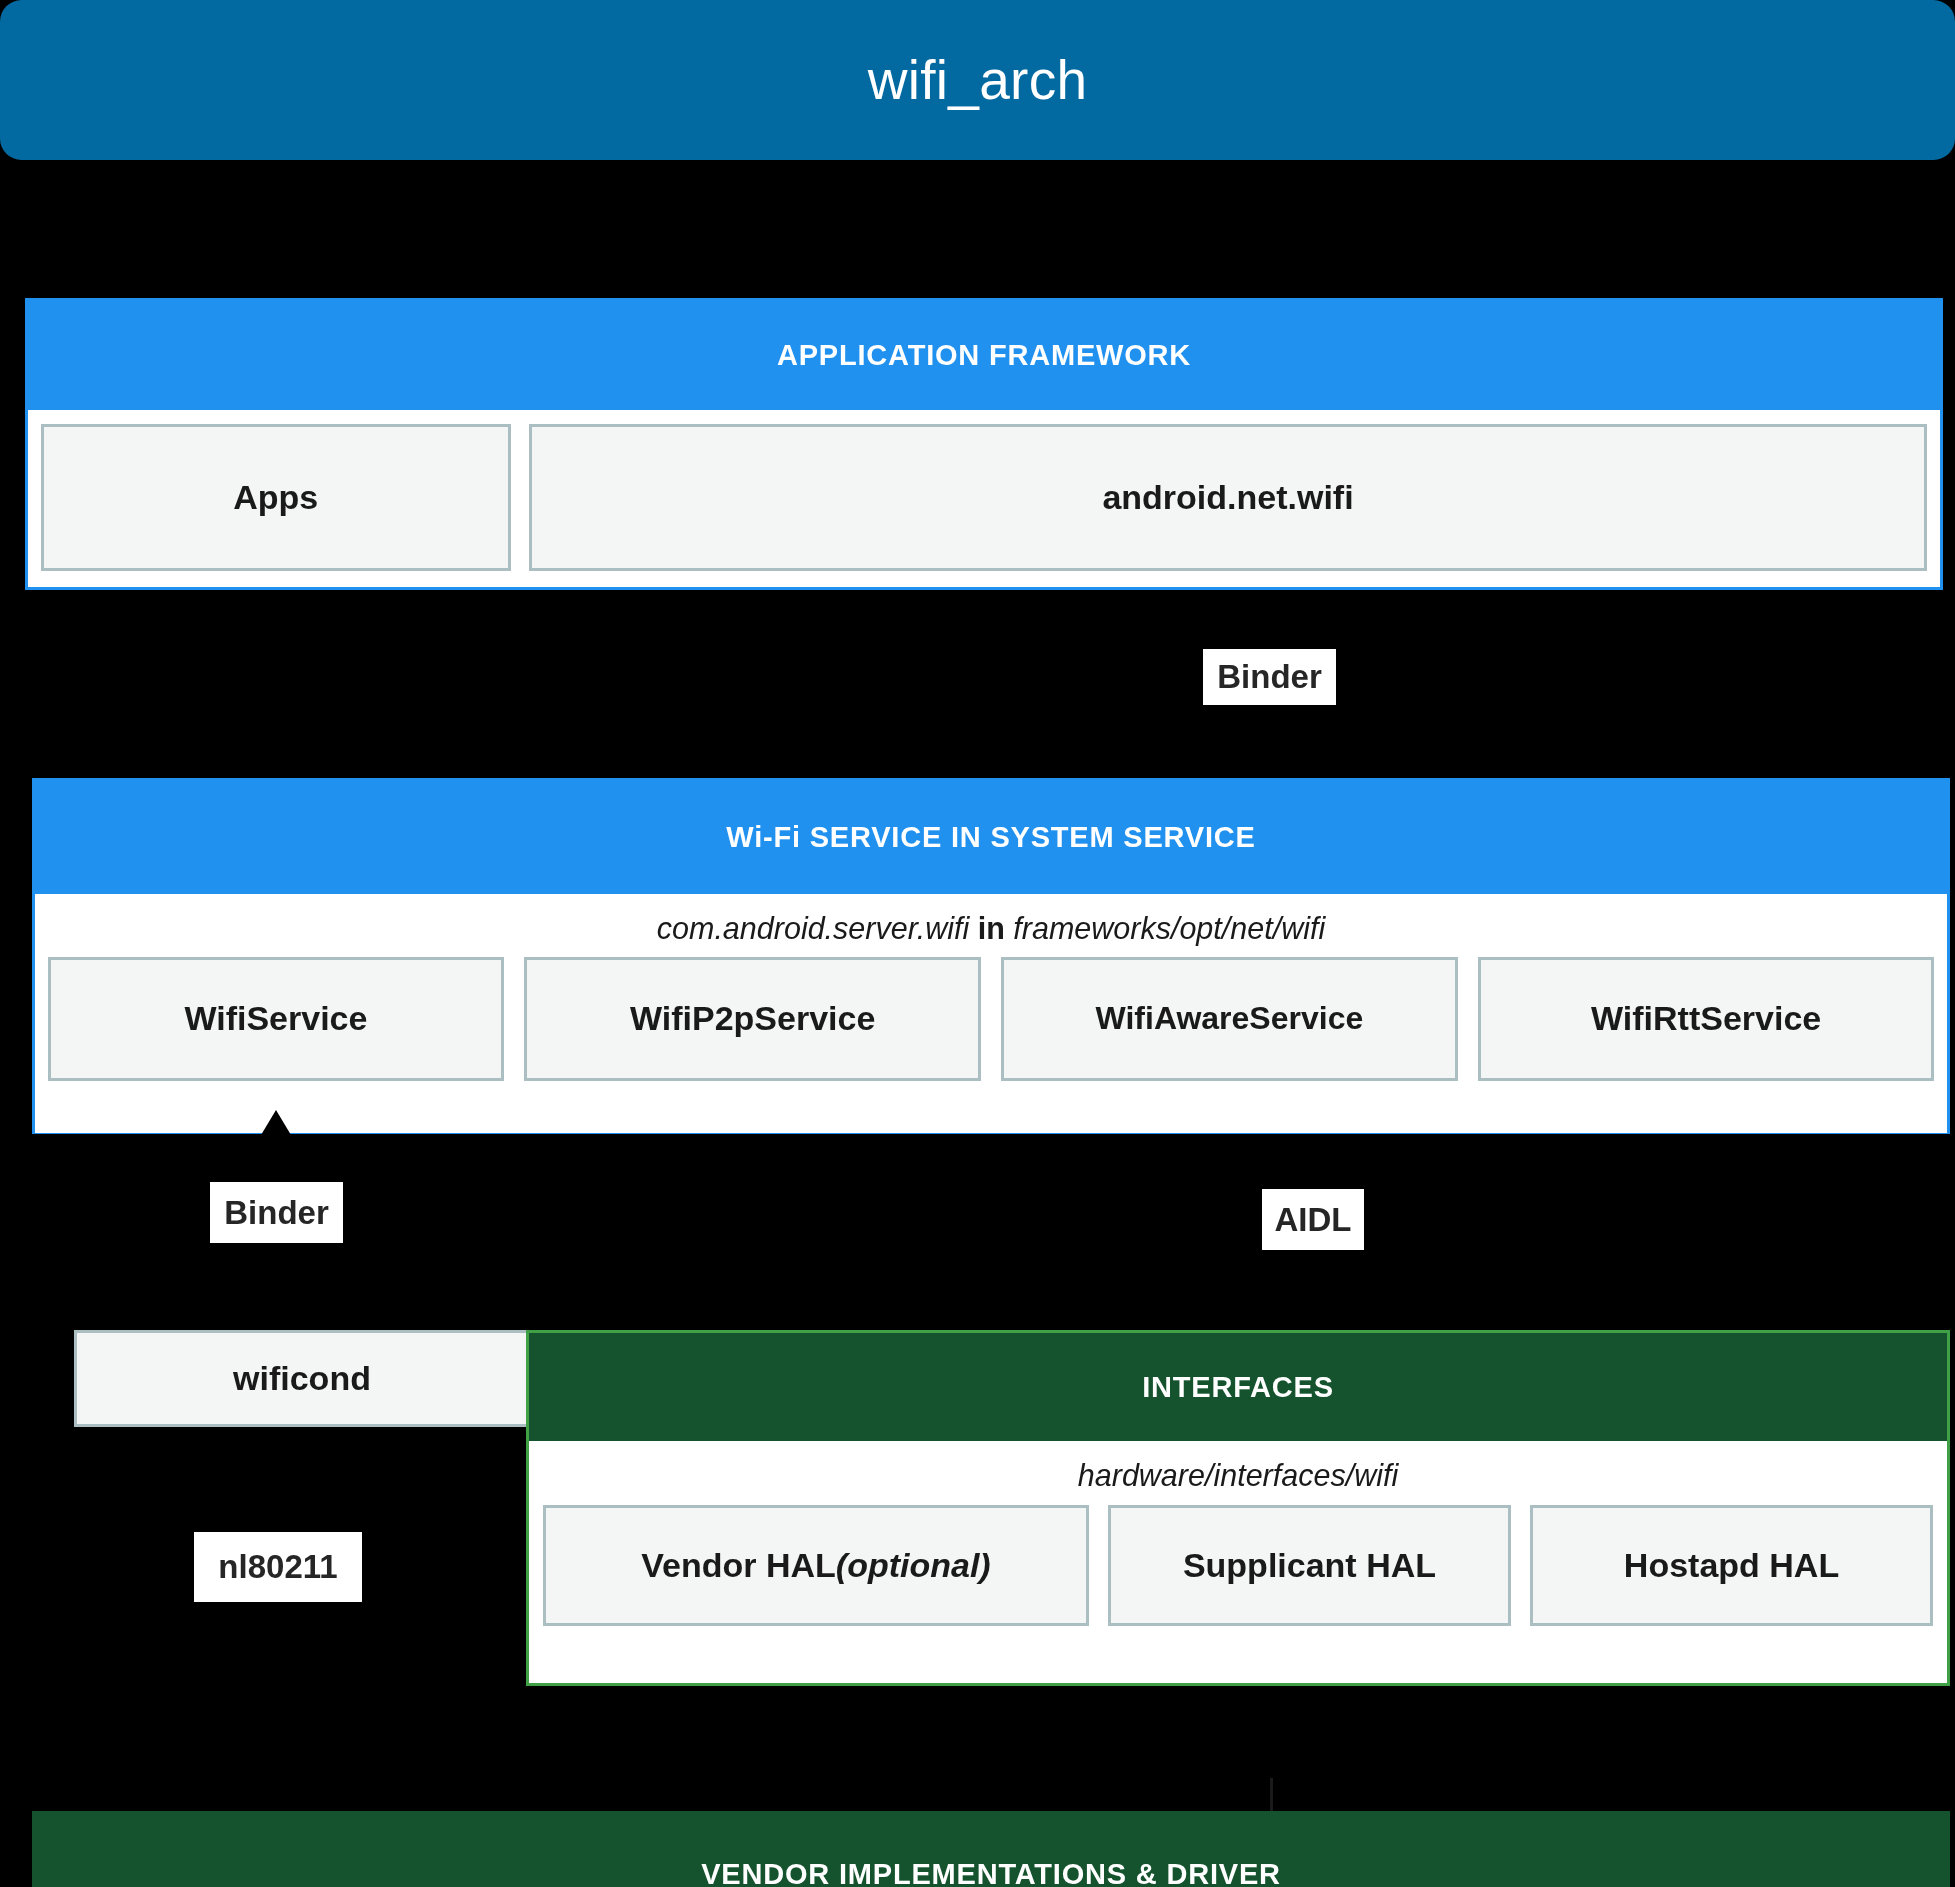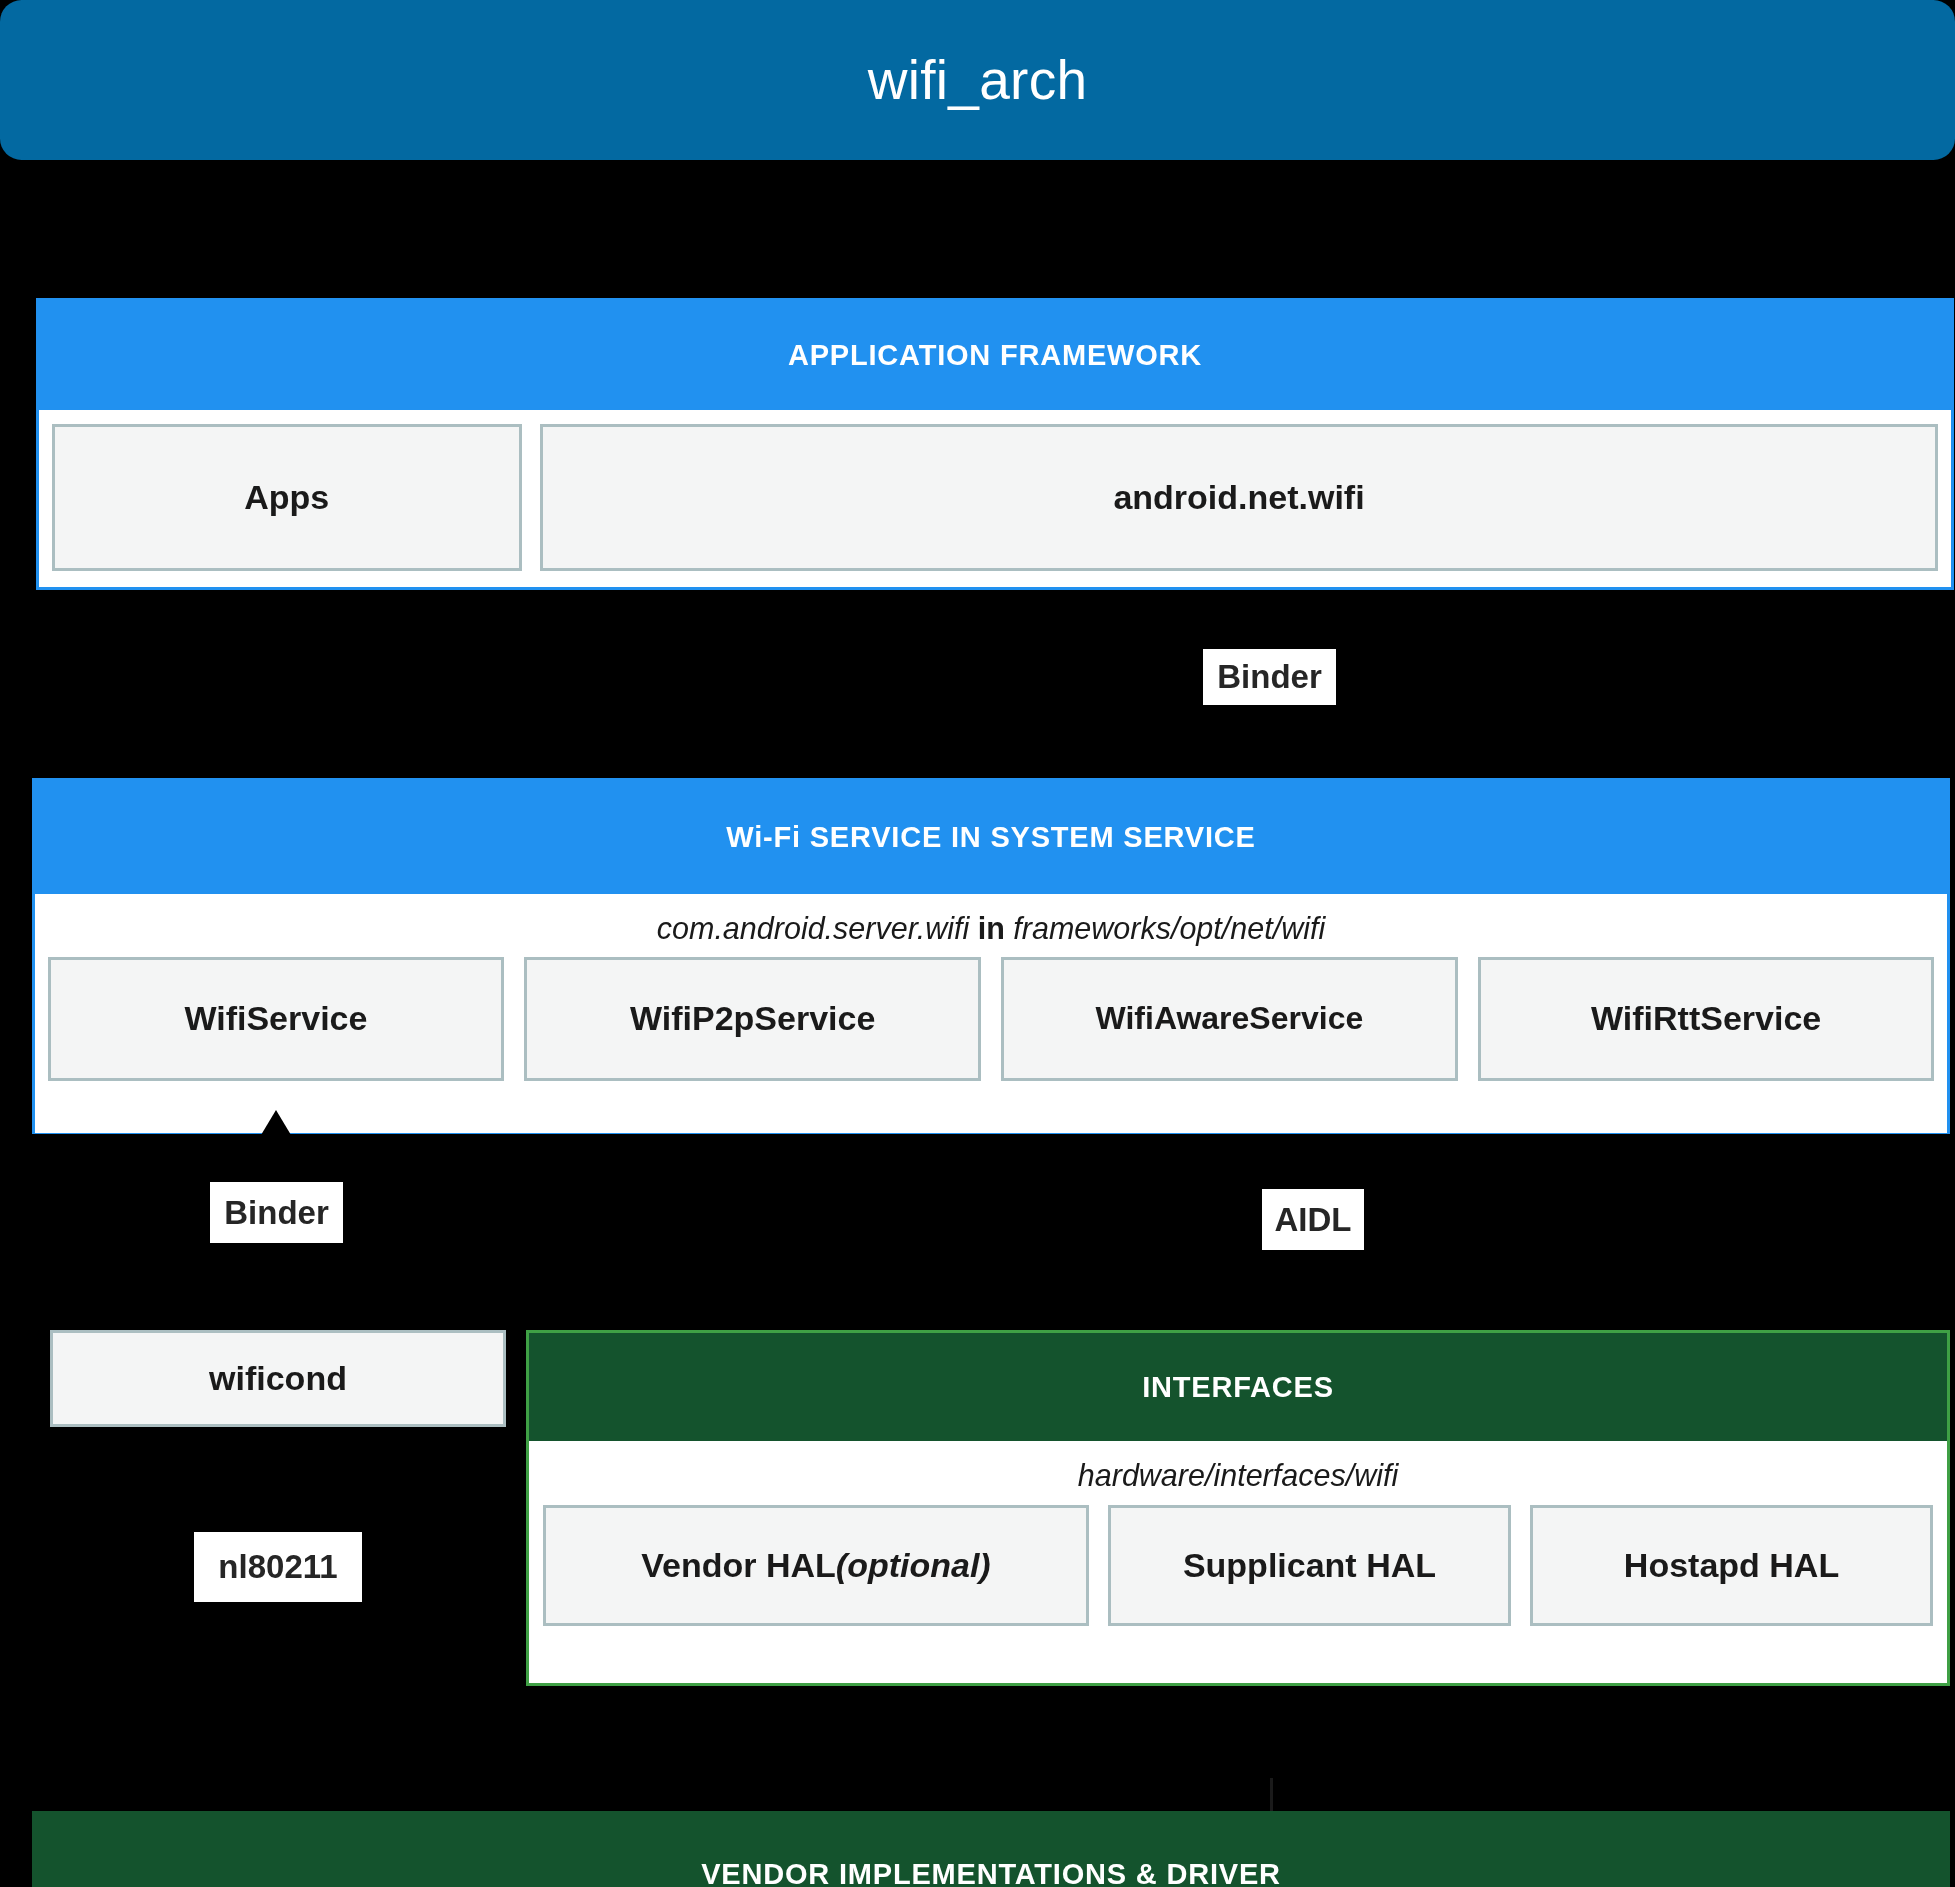--- a/index.html
+++ b/index.html
@@ -103,20 +103,21 @@
   .standalone-node {
     position: absolute;
     background: #f4f5f5;
     border: 3.2px solid #abbec1;
     box-sizing: border-box;
     display: flex;
     align-items: center;
     justify-content: center;
     color: #1a1a1a;
     font-weight: bold;
+    margin-left: 24px;
   }
 
   
   .edge-label {
     position: absolute;
     background: #ffffff;
     color: #262626;
     font-weight: bold;
     display: flex;
     align-items: center;
@@ -139,21 +140,21 @@
     background: #1a1a1a;
   }
 </style>
 </head>
 <body>
 
 <div class="titlebar">
   <span class="titlebar-text">wifi_arch</span>
 </div>
 
-<div class="panel blue" style="left:36px; top:298px; width:1918px; height:292px;">
+<div class="panel blue" style="left:25px; top:298px; width:1918px; height:292px;">
   <div class="panel-header blue" style="height:109px; font-size:29px;">
     <span>APPLICATION FRAMEWORK</span>
   </div>
   <div class="panel-body" style="height:175px; padding:14px 12.7px 14px 12.7px;">
     <div class="boxrow" style="height:100%; gap:18px;">
       <div class="node" style="width:470px; font-size:34px;">
         <span>Apps</span>
       </div>
       <div class="node" style="flex:1; font-size:34px;">
         <span>android.net.wifi</span>

